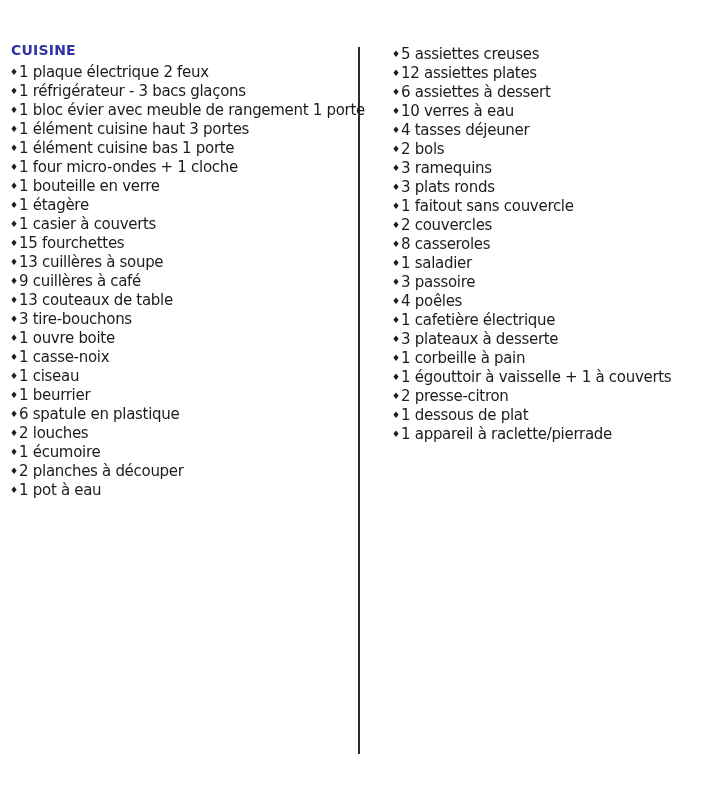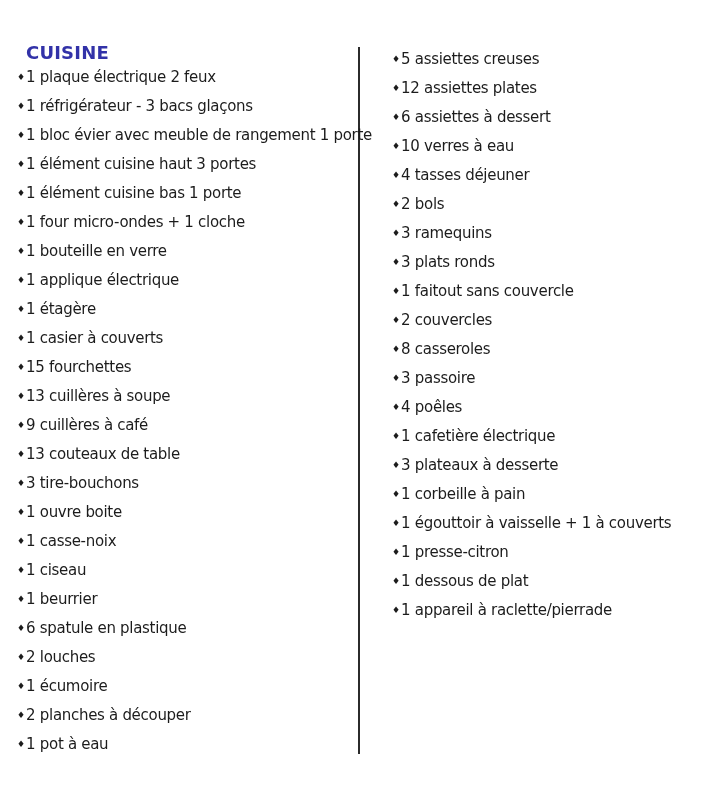--- a/index.html
+++ b/index.html
@@ -17,45 +17,45 @@
     position: relative;
     width: 712px;
     height: 800px;
     background: var(--bg-color);
     font-family: "DejaVu Sans", "Liberation Sans", sans-serif;
     color: var(--text-color);
     overflow: hidden;
   }
   .doc-title {
     position: absolute;
-    left: 26px;
+    left: 11px;
     top: 42px;
-    font-size: 18px;
+    font-size: 14px;
     font-weight: 700;
     letter-spacing: 0.2px;
     color: var(--title-color);
   }
   .col-divider {
     position: absolute;
     left: 358px;
     top: 47px;
     width: 2px;
     height: 707px;
     background: var(--divider-color);
   }
   ul.inv-list {
     position: absolute;
     list-style: none;
   }
-  ul.inv-list.left  { left: 10px;  top: 64px; width: 345px; margin-left: 7px; }
+  ul.inv-list.left  { left: 10px;  top: 64px; width: 345px; }
   ul.inv-list.right { left: 392px; top: 46px; width: 316px; }
   ul.inv-list li {
     display: block;
     white-space: nowrap;
-    line-height: 27px;
+    line-height: 17px;
     font-size: 15px;
     letter-spacing: -0.3px;
     color: var(--text-color);
   }
   ul.inv-list .bullet {
     display: inline-block;
     font-size: 9px;
     transform: translateY(-2px);
     margin-right: 1px;
     letter-spacing: 0;
@@ -70,21 +70,20 @@
   <div class="col-divider"></div>
 
   <ul class="inv-list left" id="left-list">
       <li><span class="bullet">♦</span><span>1 plaque électrique 2 feux</span></li>
       <li><span class="bullet">♦</span><span>1 réfrigérateur - 3 bacs glaçons</span></li>
       <li><span class="bullet">♦</span><span>1 bloc évier avec meuble de rangement 1 porte</span></li>
       <li><span class="bullet">♦</span><span>1 élément cuisine haut 3 portes</span></li>
       <li><span class="bullet">♦</span><span>1 élément cuisine bas 1 porte</span></li>
       <li><span class="bullet">♦</span><span>1 four micro-ondes + 1 cloche</span></li>
       <li><span class="bullet">♦</span><span>1 bouteille en verre</span></li>
-      <li><span class="bullet">♦</span><span>1 applique électrique</span></li>
       <li><span class="bullet">♦</span><span>1 étagère</span></li>
       <li><span class="bullet">♦</span><span>1 casier à couverts</span></li>
       <li><span class="bullet">♦</span><span>15 fourchettes</span></li>
       <li><span class="bullet">♦</span><span>13 cuillères à soupe</span></li>
       <li><span class="bullet">♦</span><span>9 cuillères à café</span></li>
       <li><span class="bullet">♦</span><span>13 couteaux de table</span></li>
       <li><span class="bullet">♦</span><span>3 tire-bouchons</span></li>
       <li><span class="bullet">♦</span><span>1 ouvre boite</span></li>
       <li><span class="bullet">♦</span><span>1 casse-noix</span></li>
       <li><span class="bullet">♦</span><span>1 ciseau</span></li>
@@ -101,23 +100,24 @@
       <li><span class="bullet">♦</span><span>12 assiettes plates</span></li>
       <li><span class="bullet">♦</span><span>6 assiettes à dessert</span></li>
       <li><span class="bullet">♦</span><span>10 verres à eau</span></li>
       <li><span class="bullet">♦</span><span>4 tasses déjeuner</span></li>
       <li><span class="bullet">♦</span><span>2 bols</span></li>
       <li><span class="bullet">♦</span><span>3 ramequins</span></li>
       <li><span class="bullet">♦</span><span>3 plats ronds</span></li>
       <li><span class="bullet">♦</span><span>1 faitout sans couvercle</span></li>
       <li><span class="bullet">♦</span><span>2 couvercles</span></li>
       <li><span class="bullet">♦</span><span>8 casseroles</span></li>
+      <li><span class="bullet">♦</span><span>1 saladier</span></li>
       <li><span class="bullet">♦</span><span>3 passoire</span></li>
       <li><span class="bullet">♦</span><span>4 poêles</span></li>
       <li><span class="bullet">♦</span><span>1 cafetière électrique</span></li>
       <li><span class="bullet">♦</span><span>3 plateaux à desserte</span></li>
       <li><span class="bullet">♦</span><span>1 corbeille à pain</span></li>
       <li><span class="bullet">♦</span><span>1 égouttoir à vaisselle + 1 à couverts</span></li>
-      <li><span class="bullet">♦</span><span>1 presse-citron</span></li>
+      <li><span class="bullet">♦</span><span>2 presse-citron</span></li>
       <li><span class="bullet">♦</span><span>1 dessous de plat</span></li>
       <li><span class="bullet">♦</span><span>1 appareil à raclette/pierrade</span></li>
     </ul>
 </div>
 
 </body></html>

